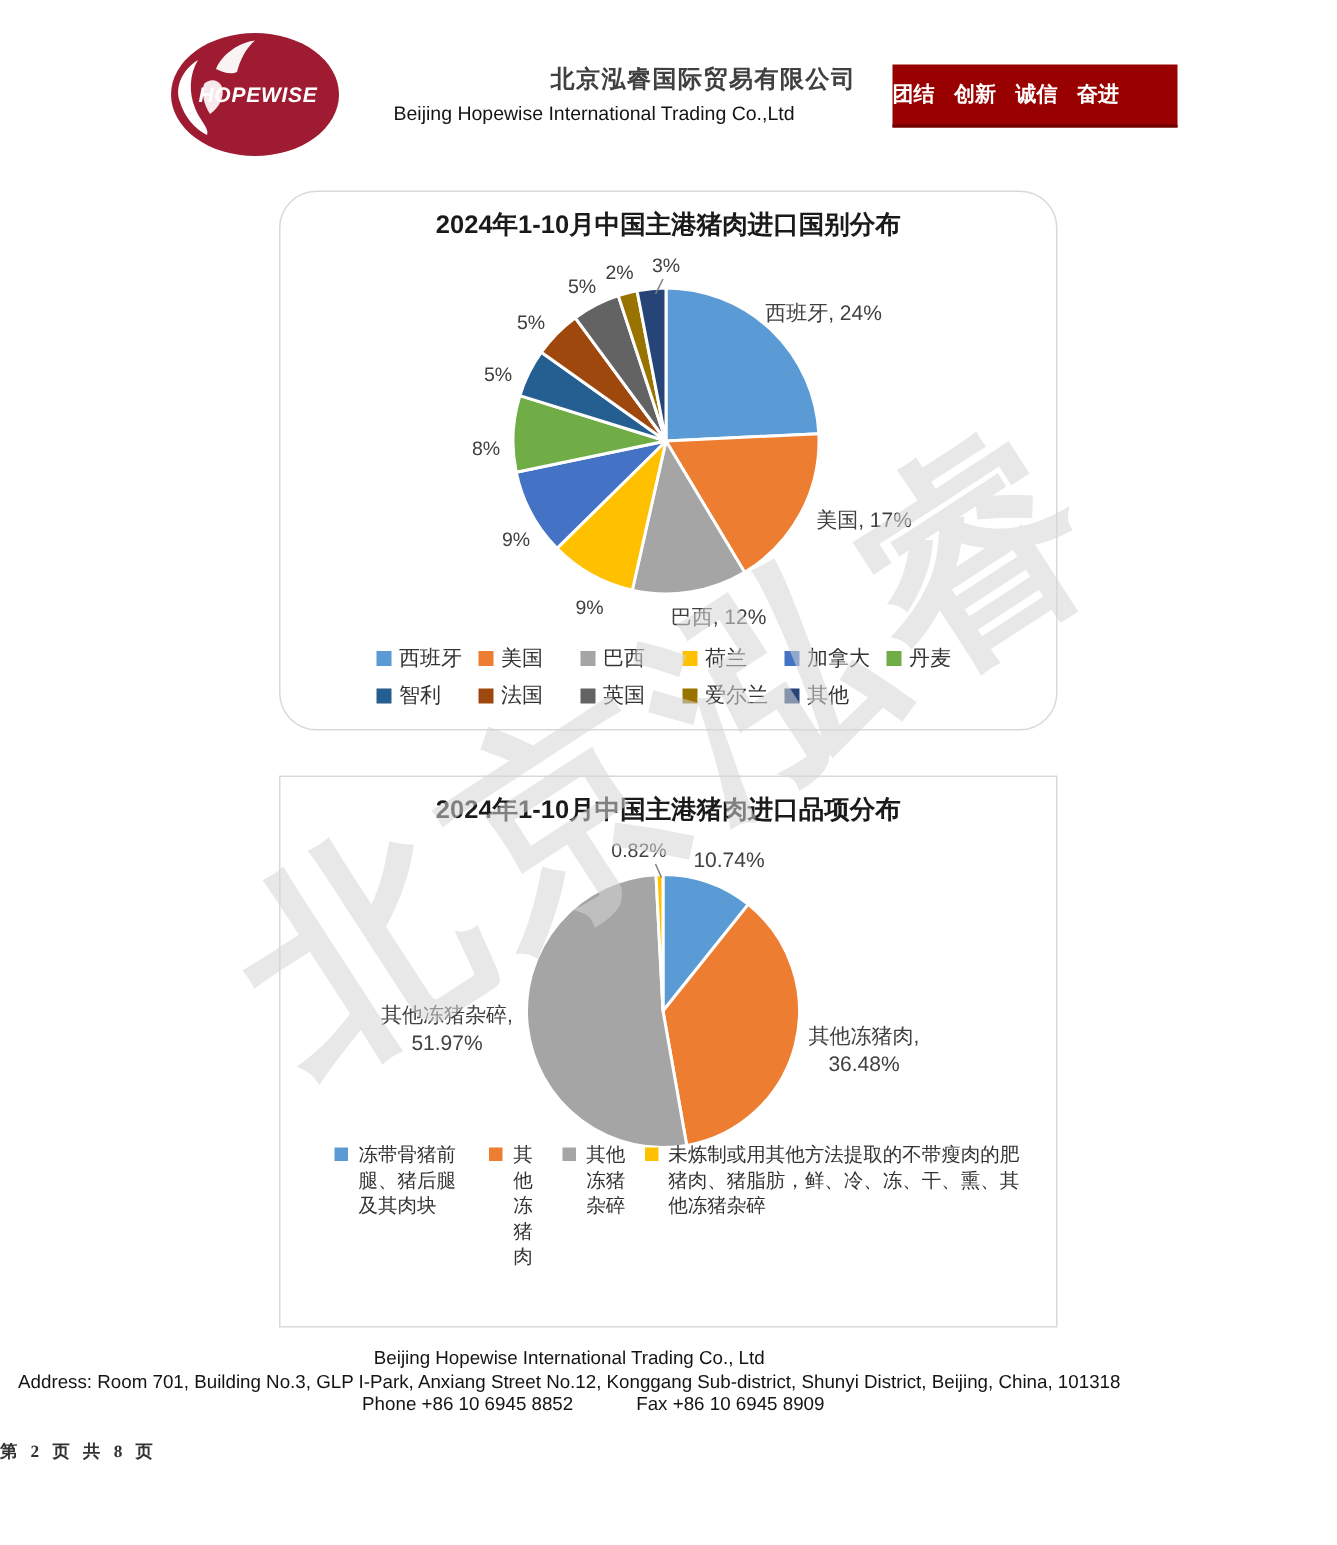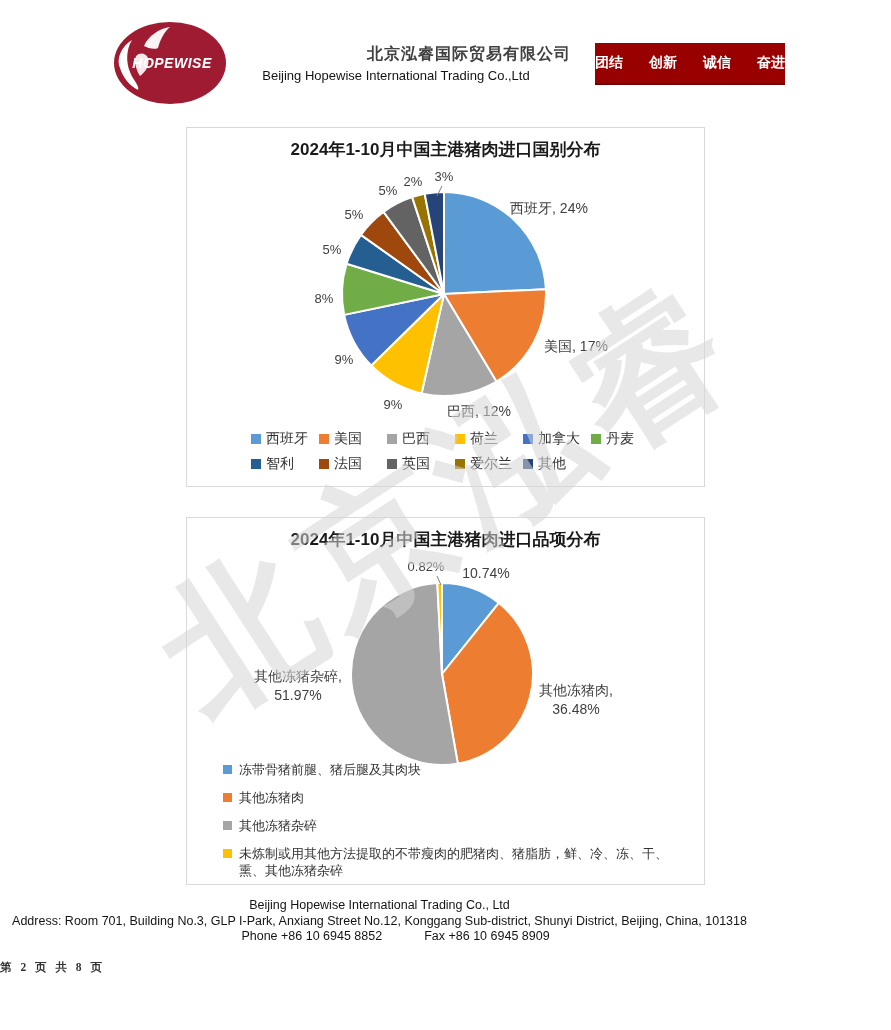--- a/index.html
+++ b/index.html
@@ -10,46 +10,46 @@
   .hdr-logo { position:absolute; left:106px; top:20px; width:124px; height:86px; }
   .company-block { position:absolute; left:221px; top:44px; width:350px; text-align:center; }
   .company-zh {
     font-family:"Liberation Serif", serif; font-weight:600; font-size:16px;
     color:#404040; letter-spacing:1px; line-height:20px;text-align:right;
   }
   .company-en { font-size:13px; color:#141414; margin-top:4px; line-height:16px; }
   .banner {
     position:absolute; left:595px; top:43px; width:190px; height:40px;
     background:#990000; border-bottom:2px solid #6d0000;
-    display:flex; align-items:center; justify-content:space-between; gap:13px;
+    display:flex; align-items:center; justify-content:flex-start; gap:13px;
   }
   .banner span { color:#ffffff; font-weight:bold; font-size:14px; }
 
   .chart {
     position:absolute; left:186px; width:517px; background:#ffffff;
     border:1px solid #d9d9d9;
   }
-  #chart1 { top:127px; height:358px; }
+  #chart1 { top:127px; height:358px;border-radius:25px; }
   #chart2 { top:517px; height:366px; }
   .chart-title {
     position:absolute; left:0; width:100%; text-align:center;
     font-weight:bold; font-size:17px; color:#1a1a1a; top:10px;
   }
   .pie-svg { position:absolute; left:0; overflow:visible; }
   #svg1 { top:33px; }
   #svg2 { top:34px; }
   .pie-svg text { font-family:"Liberation Sans", sans-serif; }
 
   .legend-rows { position:absolute; top:302px; left:64px; color:#333333; font-size:14px;text-align:right; }
   .legend-row { display:flex; margin-bottom:7px; }
   .legend-cell { display:flex; align-items:center; width:68px; white-space:nowrap; }
   .legend-swatch { width:10px; height:10px; margin-right:5px; flex:none; }
 
   .legend-col { position:absolute; top:243px; left:36px; width:462px;
-    display:flex; flex-direction:column; gap:11px; color:#333333; font-size:13px; line-height:17px; }
+    display:flex; flex-direction:row; gap:11px; color:#333333; font-size:13px; line-height:17px; }
   .legend-col-item { display:flex; align-items:flex-start; }
   .legend-col-swatch { width:9px; height:9px; margin:4px 7px 0 0; flex:none; }
 
   .footer-line { position:absolute; left:0; width:759px; text-align:center;
     color:#141414; font-size:12.5px; line-height:15px; }
   #footer-company { top:898px; }
   #footer-address { top:914px; }
   #footer-phonefax { top:929px;padding-left:16px; }
   #footer-phonefax .gap { display:inline-block; width:42px; }
   .page-info { position:absolute; left:0; width:891px; top:960px; text-align:left;

